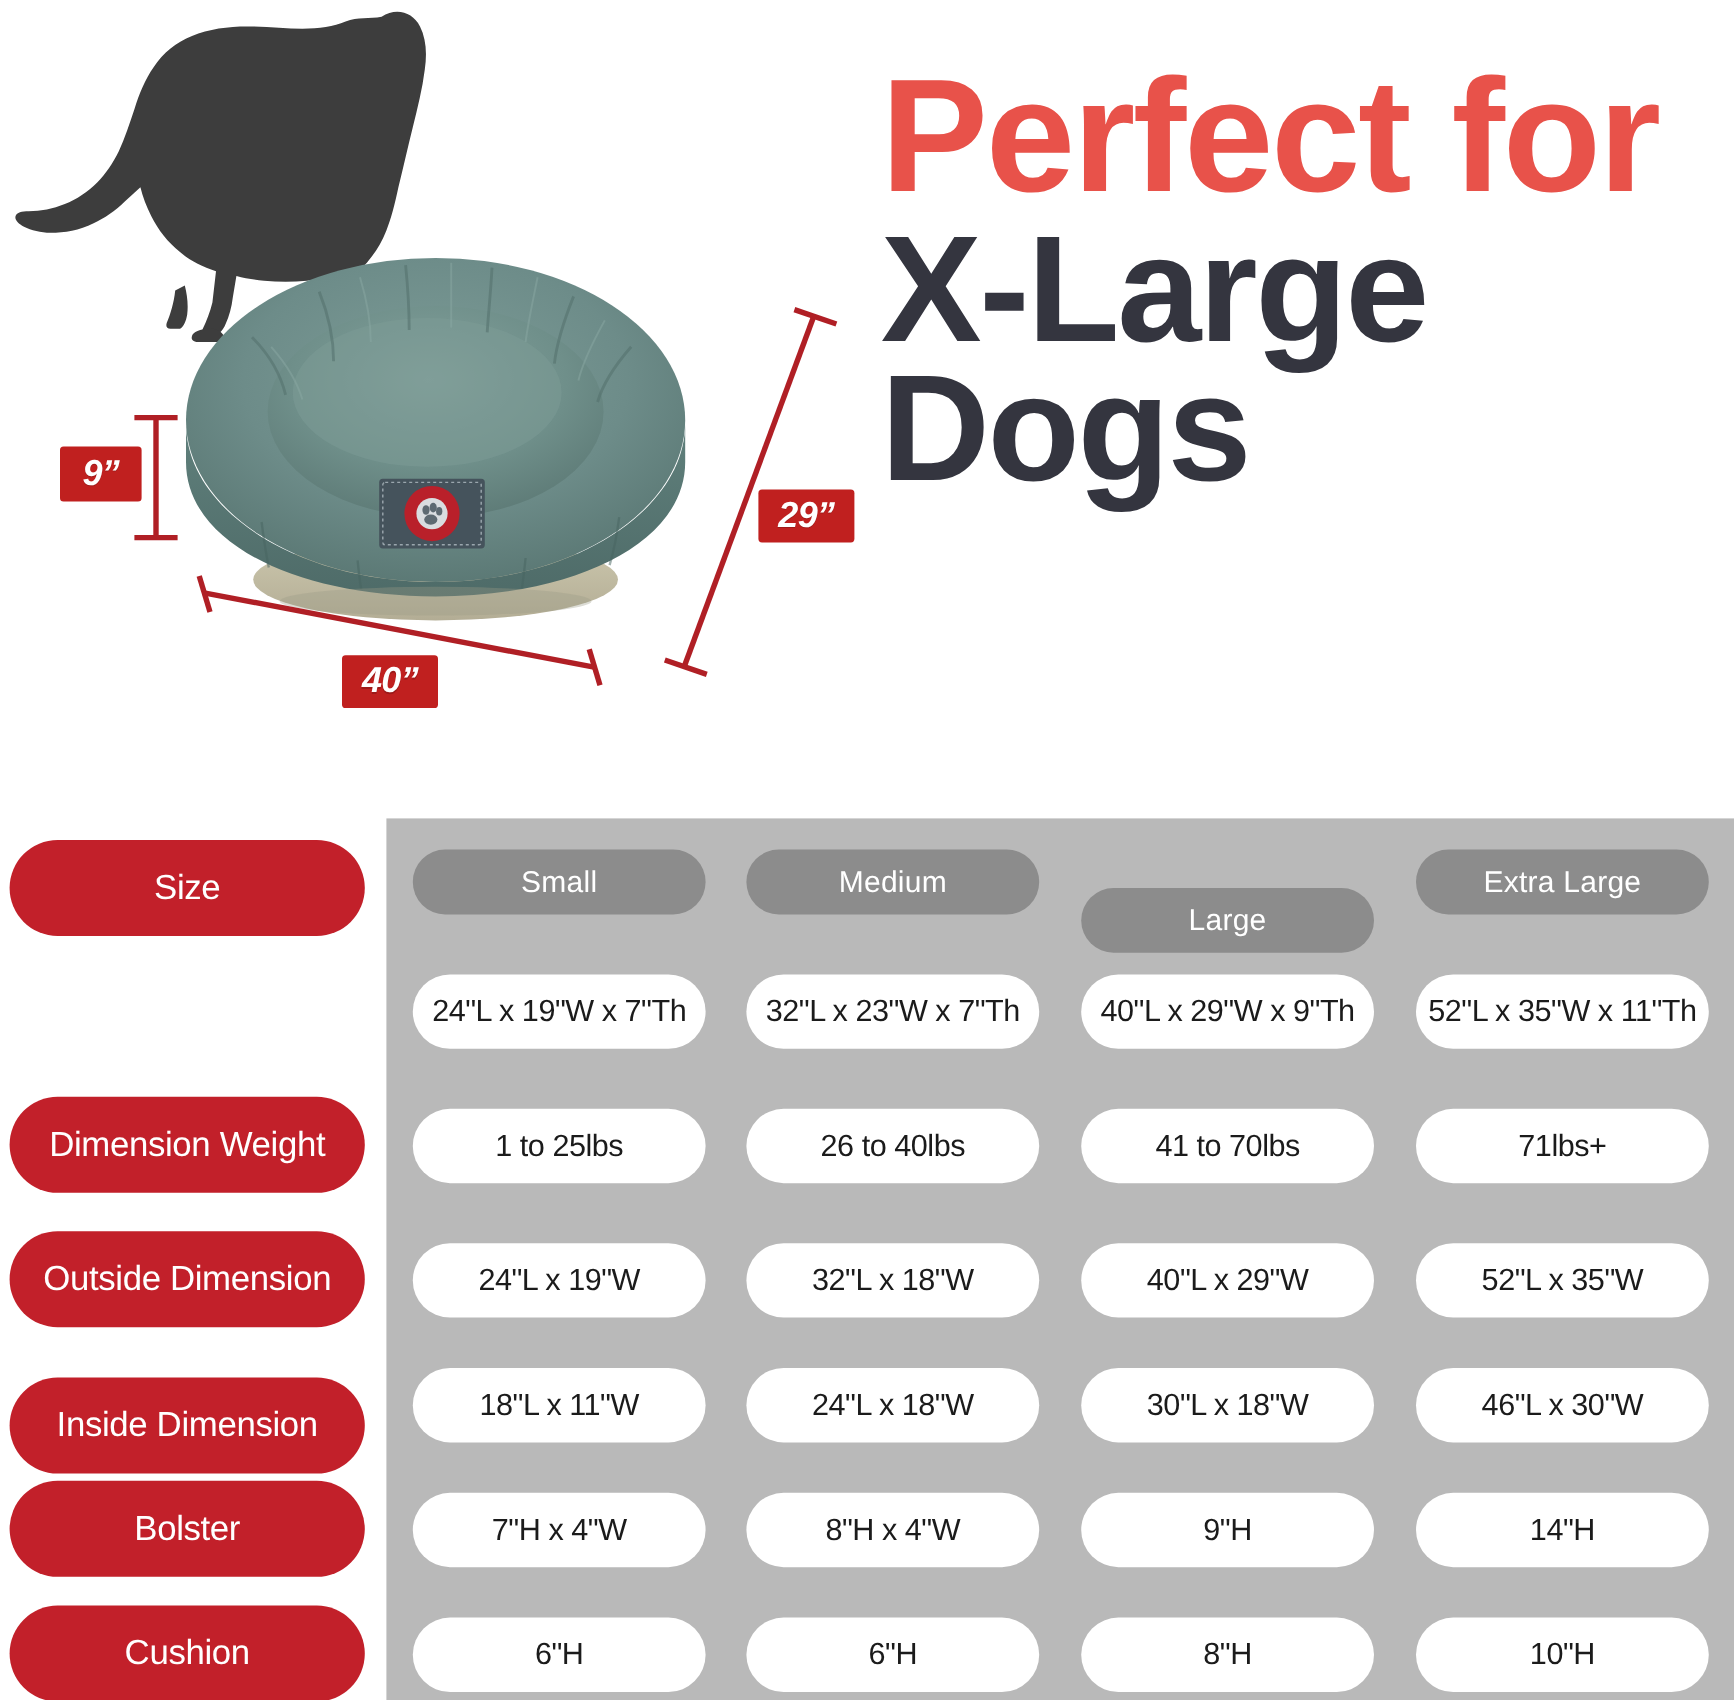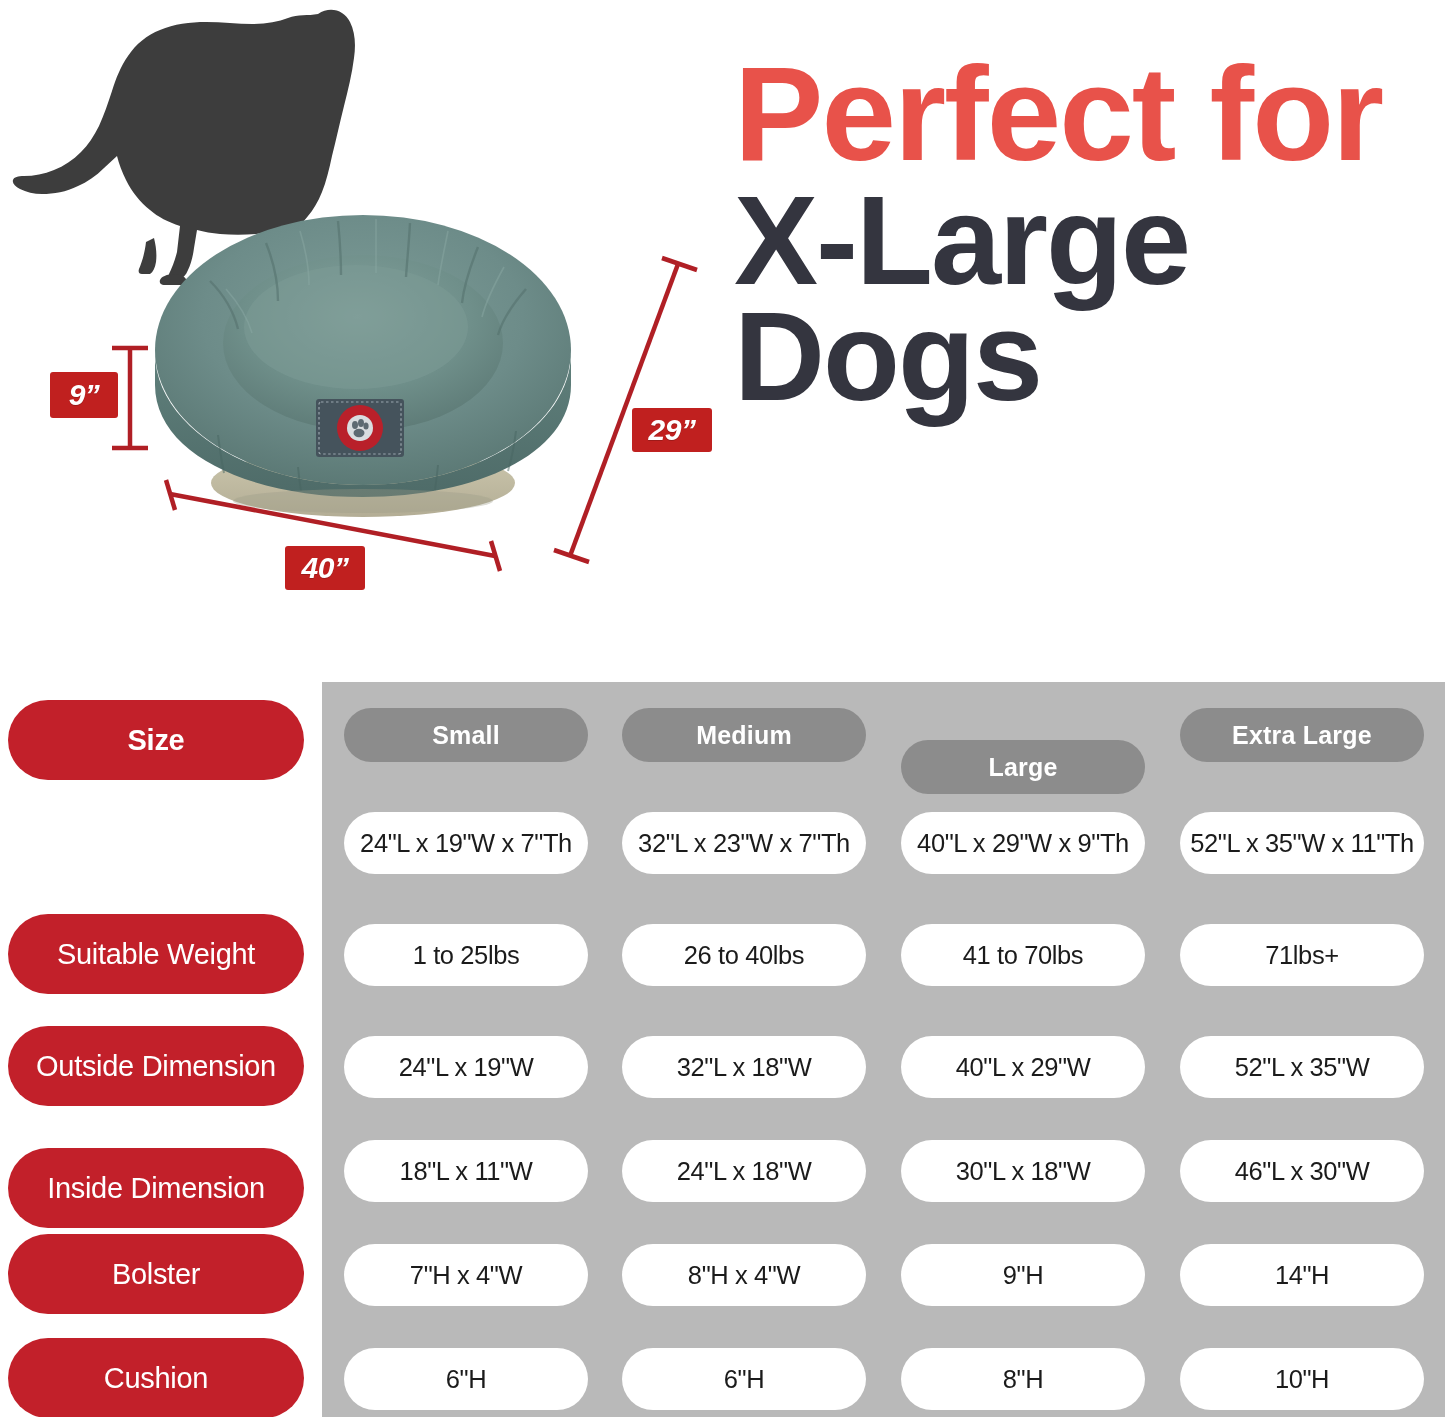--- a/index.html
+++ b/index.html
@@ -118,21 +118,20 @@
     color: #ffffff;
     font-size: 29px;
     letter-spacing: -0.3px;
   }
   
   .col-header {
     background: #8c8c8c;
     color: #ffffff;
     font-size: 25px;
     letter-spacing: 0.2px;
-    font-weight: bold;
   }
   
   .cell {
     background: #ffffff;
     color: #1b1b1b;
     font-size: 25.5px;
     letter-spacing: -0.4px;
   }
 </style>
 </head>
@@ -275,22 +274,22 @@
   <div id="headline">
     <div class="headline-line" id="headline-perfect">Perfect for</div>
     <div class="headline-line" id="headline-xlarge">X-Large</div>
     <div class="headline-line" id="headline-dogs">Dogs</div>
   </div>
 </div>
 
 <div id="spec-table">
   <div id="table-panel"></div>
 
-<div class="pill row-label" style="top: 28px; height: 80px; font-weight: bold;">Size</div>
-    <div class="pill row-label" style="top: 242px; height: 80px;">Suitable Weight</div>
+<div class="pill row-label" style="top: 28px; height: 80px;">Size</div>
+    <div class="pill row-label" style="top: 242px; height: 80px;">Dimension Weight</div>
     <div class="pill row-label" style="top: 354px; height: 80px;">Outside Dimension</div>
     <div class="pill row-label" style="top: 476px; height: 80px;">Inside Dimension</div>
     <div class="pill row-label" style="top: 562px; height: 80px;">Bolster</div>
     <div class="pill row-label" style="top: 666px; height: 80px;">Cushion</div>
     <div class="pill col-header" style="left: 344px; top: 36px; width: 244px; height: 54px;">Small</div>
     <div class="pill col-header" style="left: 622px; top: 36px; width: 244px; height: 54px;">Medium</div>
     <div class="pill col-header" style="left: 901px; top: 36px; width: 244px; height: 54px; margin-top: 32px;">Large</div>
     <div class="pill col-header" style="left: 1180px; top: 36px; width: 244px; height: 54px;">Extra Large</div>
     <div class="pill cell" style="left: 344px; top: 140px; width: 244px; height: 62px;">24"L x 19"W x 7"Th</div>
     <div class="pill cell" style="left: 622px; top: 140px; width: 244px; height: 62px;">32"L x 23"W x 7"Th</div>

